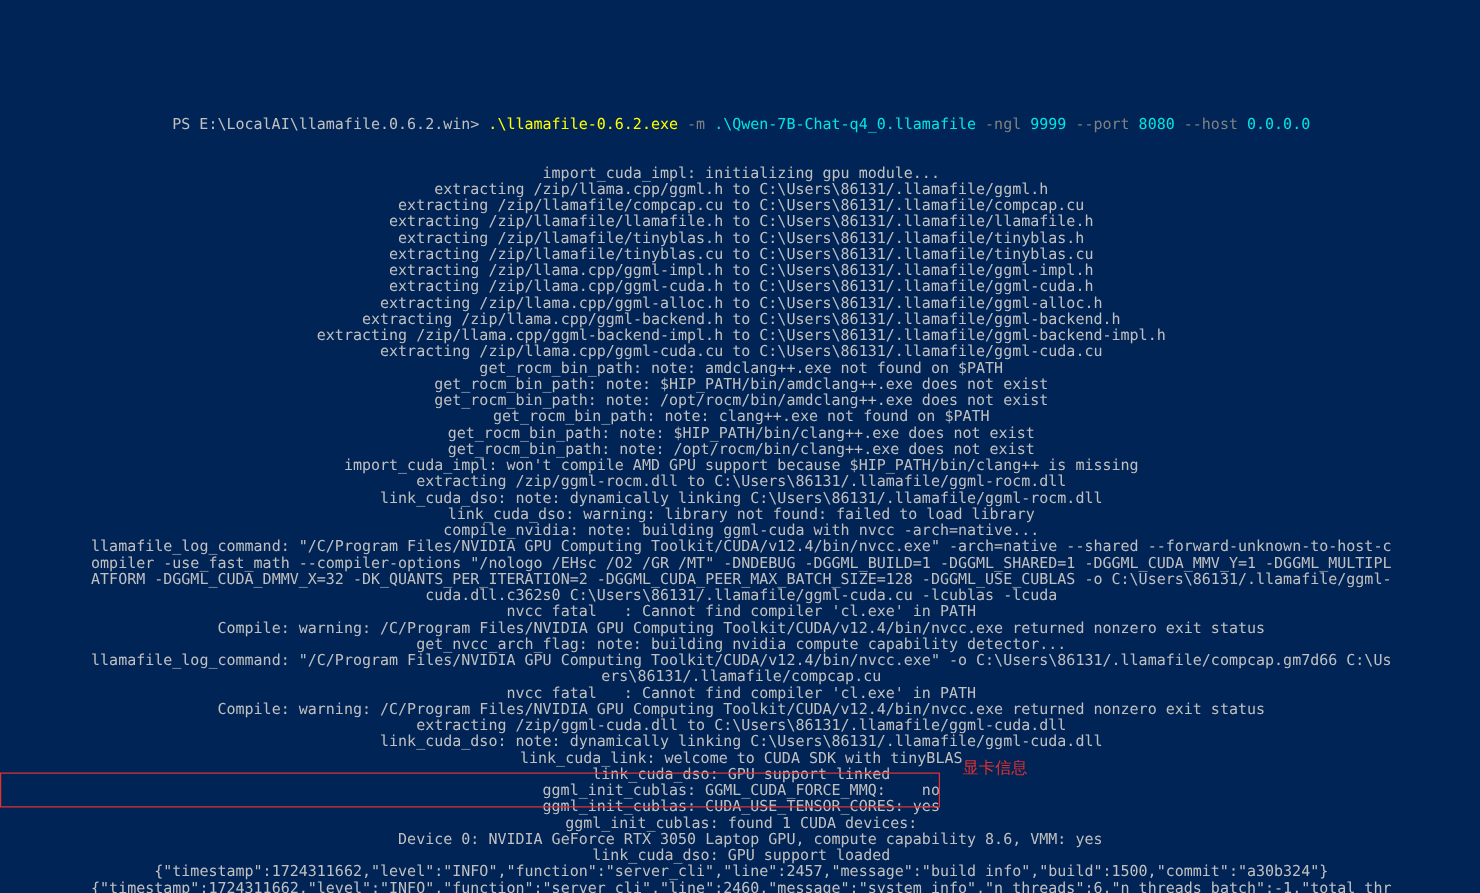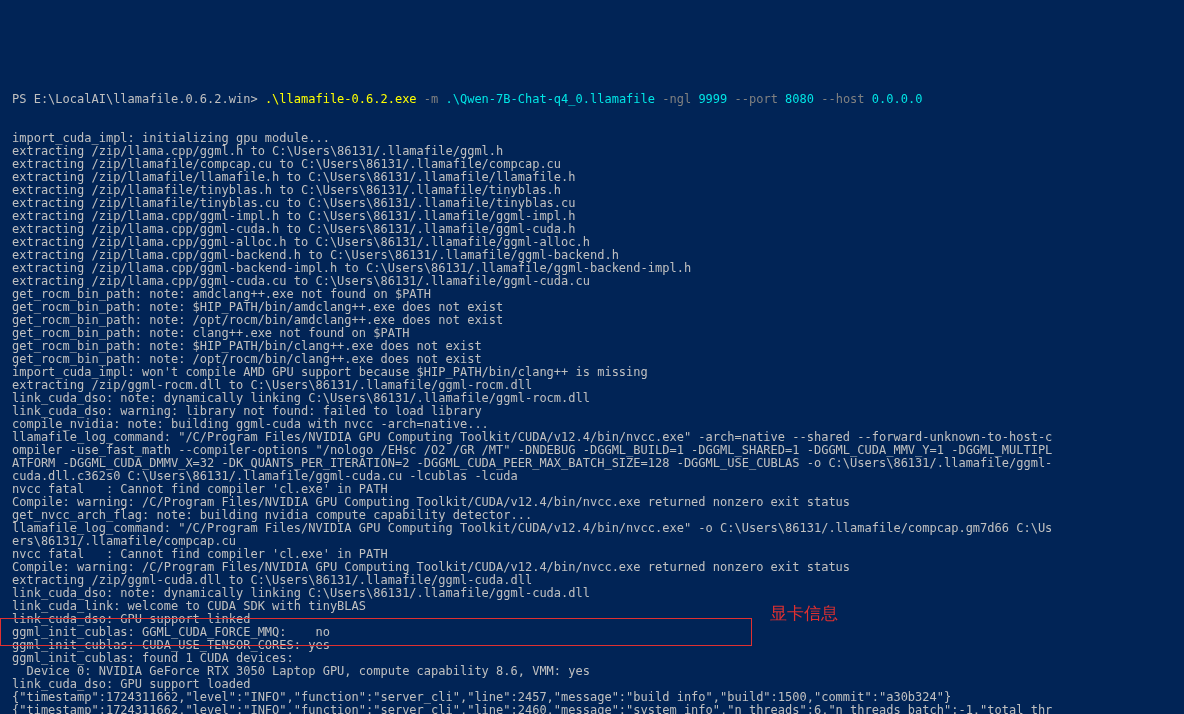--- a/index.html
+++ b/index.html
@@ -19,31 +19,31 @@
     width: 1184px;
     height: 714px;
     padding: 2px 0 0 0;
   }
   .prompt .ps   { color: #c0c0c0; }
   .prompt .cmd  { color: #ffff00; }
   .prompt .file { color: #00e5e5; }
   .prompt .opt  { color: #808080; }
   .prompt .num  { color: #00e5e5; }
   .prompt .host { color: #00e5e5; }
-  .row { padding-left: 12px; }
+  .row { padding-left: 2px; text-align: center; }
   .annot {
     position: absolute;
     border: 1px solid #e03030;
     pointer-events: none;
   }
   .annot-label {
     position: absolute;
     color: #e03030;
     font-family: "Microsoft YaHei", sans-serif;
-    font-size: 17px;
+    font-size: 13px;
     pointer-events: none;
   }
 </style>
 </head>
 <body>
 
 
 
 <div class="terminal">
   <div class="row prompt"><span class="ps">PS E:\LocalAI\llamafile.0.6.2.win&gt; </span><span class="cmd">.\llamafile-0.6.2.exe</span><span class="opt"> -m </span><span class="file">.\Qwen-7B-Chat-q4_0.llamafile</span><span class="opt"> -ngl </span><span class="num">9999</span><span class="opt"> --port </span><span class="num">8080</span><span class="opt"> --host </span><span class="host">0.0.0.0</span></div>

